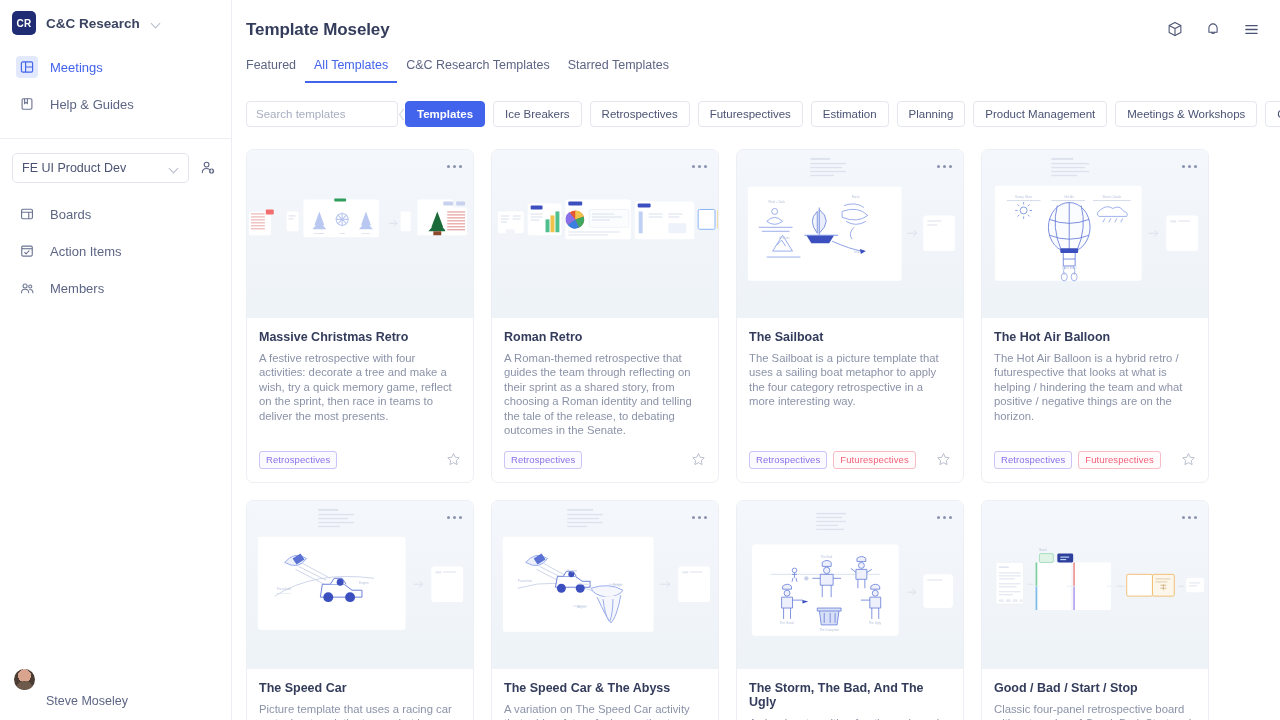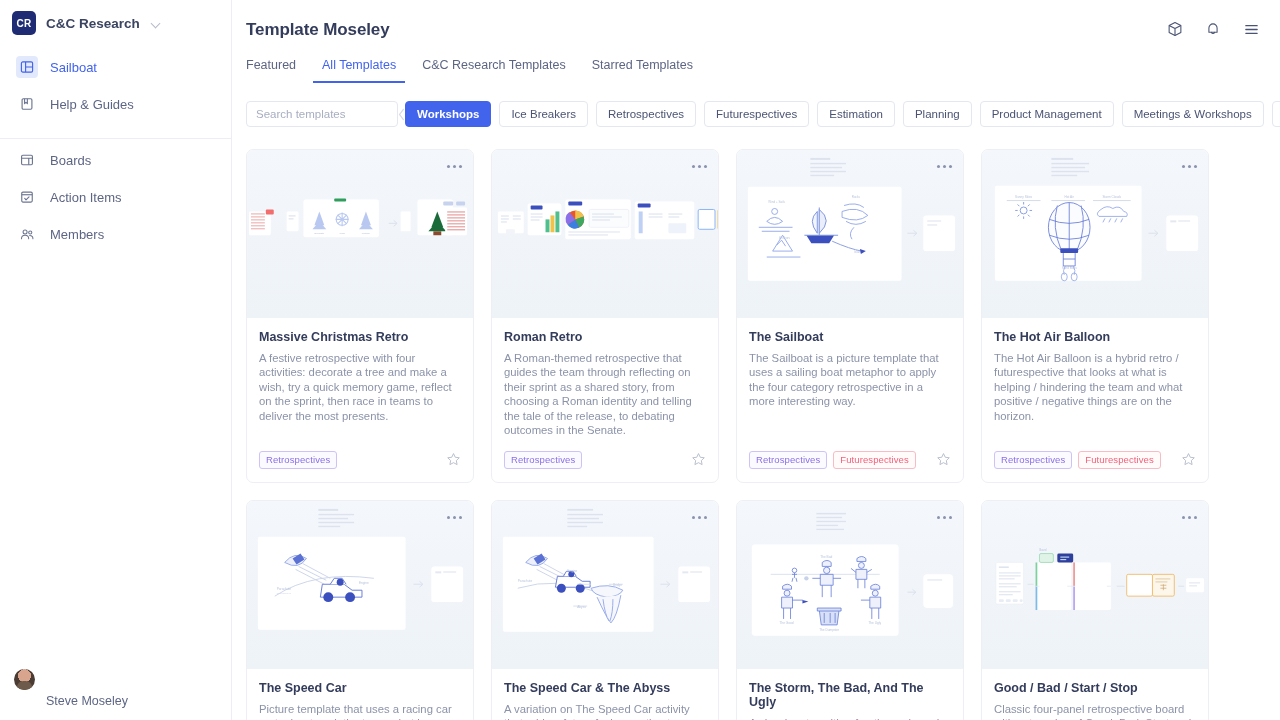--- a/index.html
+++ b/index.html
@@ -79,21 +79,21 @@
     border-radius: 7px 7px 3px 3px; background:#6e5a4a;
   }
   .user-name { font-size: 12.5px; color: #5d6584; margin-top: 44px; }
 
   
   .main { flex: 1 1 auto; height: 720px; background: #ffffff; position: relative; overflow: hidden; }
   .topbar { display: flex; align-items: flex-start; justify-content: space-between; padding: 0 18px 0 0; }
   .page-title { font-size: 17px; font-weight: bold; color: #343c5c; padding: 20px 0 0 14px; letter-spacing: -.1px;}
   .top-icons { display: flex; align-items: center; gap: 16px; padding-top: 18px; }
 
-  .tabs { display: flex; gap: 8px; padding: 18px 0 0 14px; }
+  .tabs { display: flex; gap: 0; padding: 18px 0 0 14px; }
   .tab {
     font-size: 12.5px; color: #5d6584; padding: 0 9px 9px 9px;
     cursor: pointer; border-bottom: 2.5px solid transparent; white-space: nowrap;
   }
   .tab:first-child { padding-left: 0; }
   .tab.active { color: #4263eb; border-bottom-color: #4263eb; }
 
   .filterbar { display: flex; align-items: center; gap: 0; padding: 18px 0 0 14px; }
   .search-input {
     width: 152px; height: 26px; border: 1px solid #e4e7ef; border-radius: 4px;
@@ -160,35 +160,49 @@
     </div>
 
     <div class="nav-group">
       <div class="nav-item active">
         <span class="ic-box">
           <svg width="14" height="14" viewBox="0 0 16 16" fill="none" stroke="#4263eb" stroke-width="1.3">
             <rect x="1.6" y="2.2" width="12.8" height="11.6" rx="1.6"></rect>
               <path d="M6.4 2.4v11.2M6.4 8h8"></path>
           </svg>
         </span>
-        <span class="nav-label">Sailboat</span>
+        <span class="nav-label">Meetings</span>
       </div>
       <div class="nav-item">
         <span class="ic-box">
           <svg width="14" height="14" viewBox="0 0 16 16" fill="none" stroke="#6d7691" stroke-width="1.3">
             <rect x="2.4" y="2" width="11.2" height="12" rx="1.4"></rect>
               <path d="M5.2 2v5.4l1.6-1.2 1.6 1.2V2"></path>
           </svg>
         </span>
         <span class="nav-label">Help &amp; Guides</span>
       </div>
     </div>
 
     <div class="sep"></div>
 
+    <div class="proj-row">
+      <div class="proj-select">
+        <span>FE UI Product Dev</span>
+        <span class="chev"></span>
+      </div>
+      <div class="icon-btn">
+        <svg width="16" height="16" viewBox="0 0 18 18" fill="none" stroke="#5d6584" stroke-width="1.25">
+          <circle cx="7.4" cy="5.2" r="2.7"></circle>
+            <path d="M2.6 14.2c0-2.9 2.2-4.6 4.8-4.6 1.2 0 2.3.35 3.2 1" stroke-linecap="round"></path>
+          <circle cx="13" cy="12.4" r="2.9" fill="#5d6584" stroke="none"></circle>
+          <path d="M13 11v2.8M11.6 12.4h2.8" stroke="#fff" stroke-width="1.1" stroke-linecap="round"></path>
+        </svg>
+      </div>
+    </div>
 
     <div class="nav-group">
       <div class="nav-item">
         <span class="ic-box">
           <svg width="14" height="14" viewBox="0 0 16 16" fill="none" stroke="#6d7691" stroke-width="1.3">
             <rect x="1.8" y="2.6" width="12.4" height="10.8" rx="1.4"></rect>
               <path d="M1.8 6h12.4M10 6v7.4"></path>
           </svg>
         </span>
         <span class="nav-label">Boards</span>
@@ -255,21 +269,21 @@
     </nav>
 
     <div class="filterbar">
       <input class="search-input" type="text" placeholder="Search templates" style="">
       <div class="scroll-hint">
         <svg width="7" height="13" viewBox="0 0 7 13" fill="none" stroke="#9aa1b6" stroke-width="1.2" stroke-linecap="round">
             <path d="M5.4 1.4L1.6 6.5l3.8 5.1"></path>
           </svg>
       </div>
       <div class="chips">
-        <div class="chip active">Workshops</div>
+        <div class="chip active">Templates</div>
         <div class="chip">Ice Breakers</div>
         <div class="chip">Retrospectives</div>
         <div class="chip">Futurespectives</div>
         <div class="chip">Estimation</div>
         <div class="chip">Planning</div>
         <div class="chip">Product Management</div>
         <div class="chip">Meetings &amp; Workshops</div>
         <div class="chip">Check Out</div>
       </div>
     </div>

